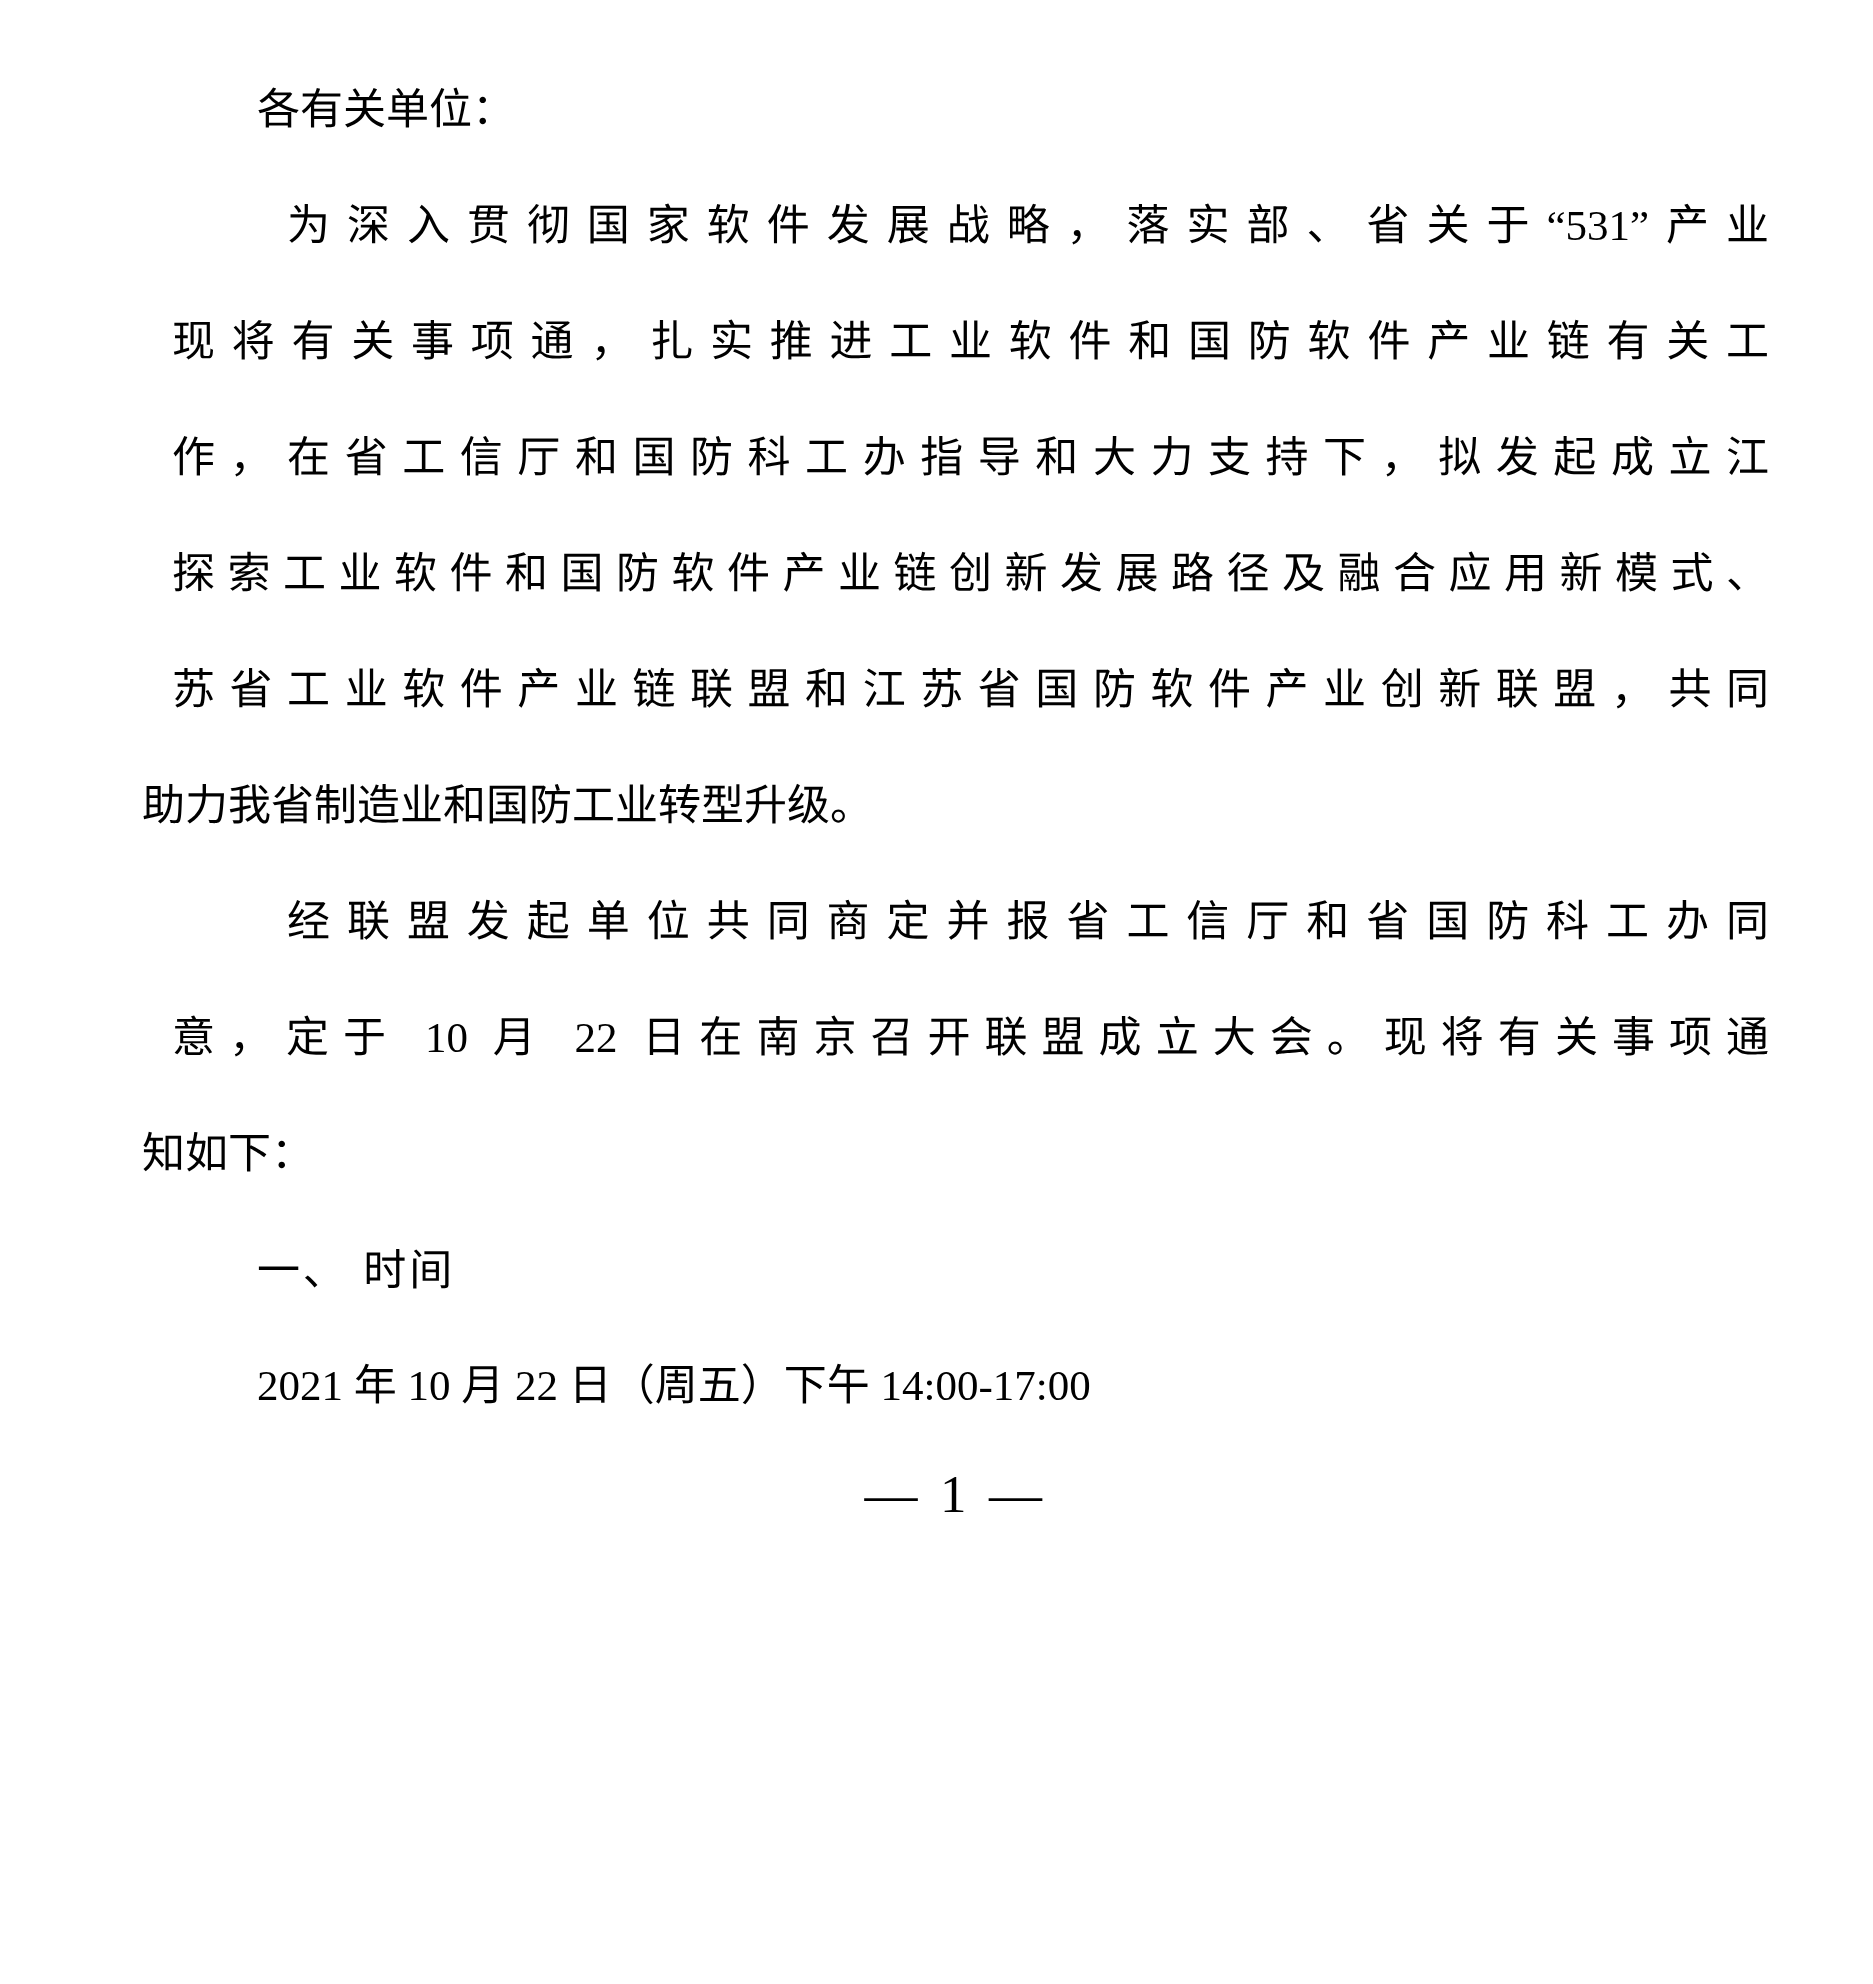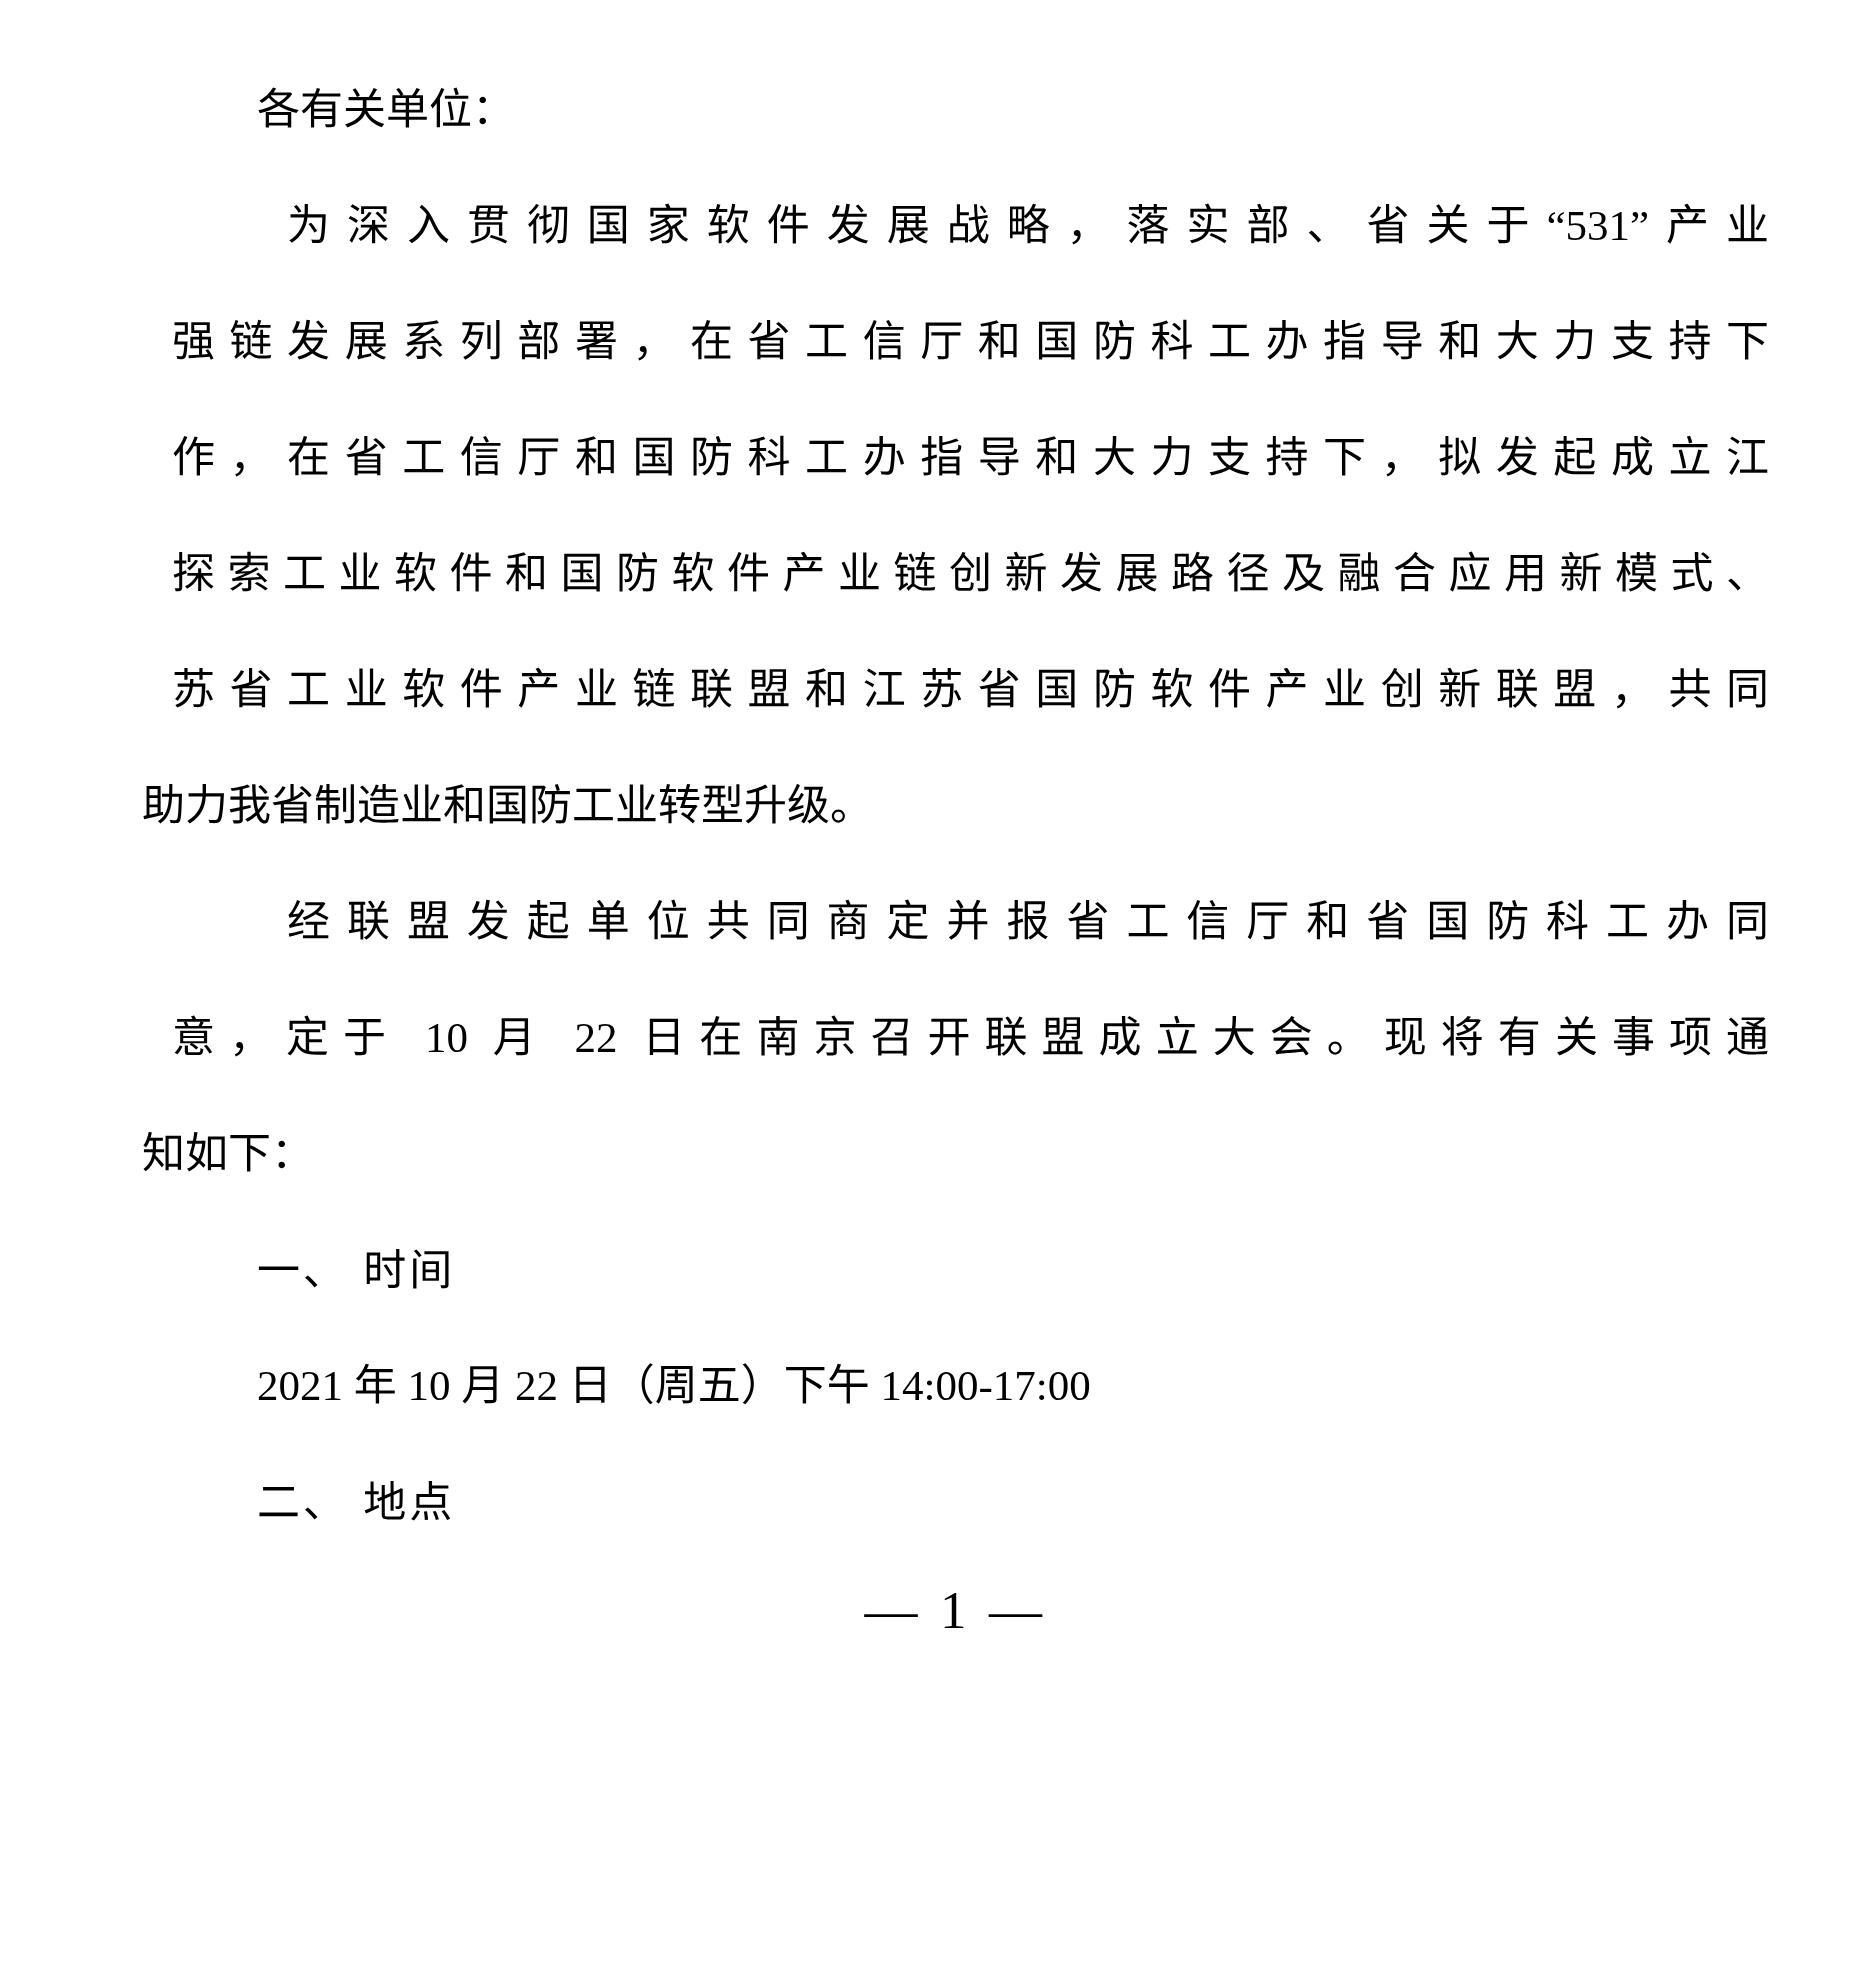--- a/index.html
+++ b/index.html
@@ -56,31 +56,30 @@
   }
 </style>
 </head>
 <body>
 
 <div class="page">
 
   <div class="doc-line indent">各有关单位：</div>
 
   <div class="doc-line indent full">为深入贯彻国家软件发展战略，落实部、省关于“531”产业</div>
-  <div class="doc-line full">强链发展系列部署，在省工信厅和国防科工办指导和大力支持下</div>
+  <div class="doc-line full">现将有关事项通，扎实推进工业软件和国防软件产业链有关工</div>
   <div class="doc-line full">作，在省工信厅和国防科工办指导和大力支持下，拟发起成立江</div>
   <div class="doc-line full">探索工业软件和国防软件产业链创新发展路径及融合应用新模式、</div>
   <div class="doc-line full">苏省工业软件产业链联盟和江苏省国防软件产业创新联盟，共同</div>
   <div class="doc-line">助力我省制造业和国防工业转型升级。</div>
 
   <div class="doc-line indent full">经联盟发起单位共同商定并报省工信厅和省国防科工办同</div>
   <div class="doc-line full">意，定于 10 月 22 日在南京召开联盟成立大会。现将有关事项通</div>
   <div class="doc-line">知如下：</div>
 
   <div class="doc-line heading indent">一、 时间</div>
   <div class="doc-line indent">2021 年 10 月 22 日（周五）下午 14:00-17:00</div>
 
-  <div class="doc-line heading indent">二、 地点</div>
 
   <div class="page-footer">— 1 —</div>
 
 </div>
 
 
 </body></html>

